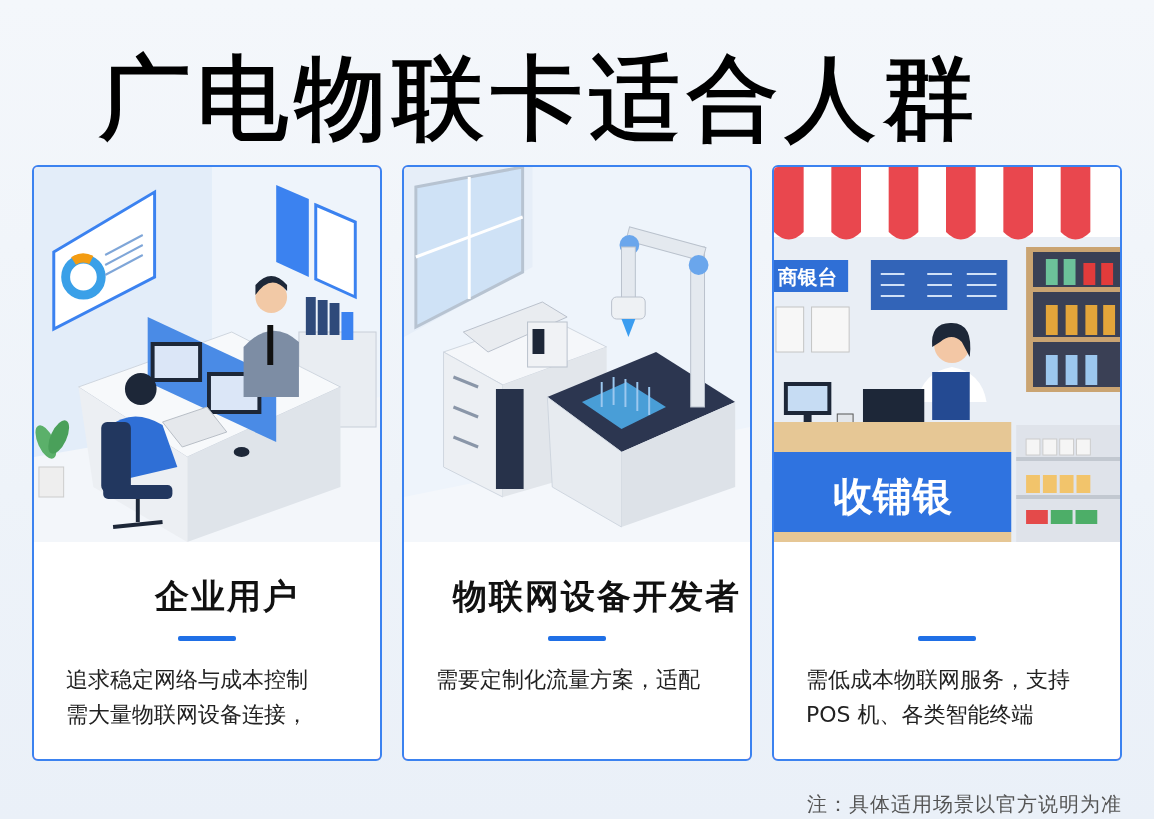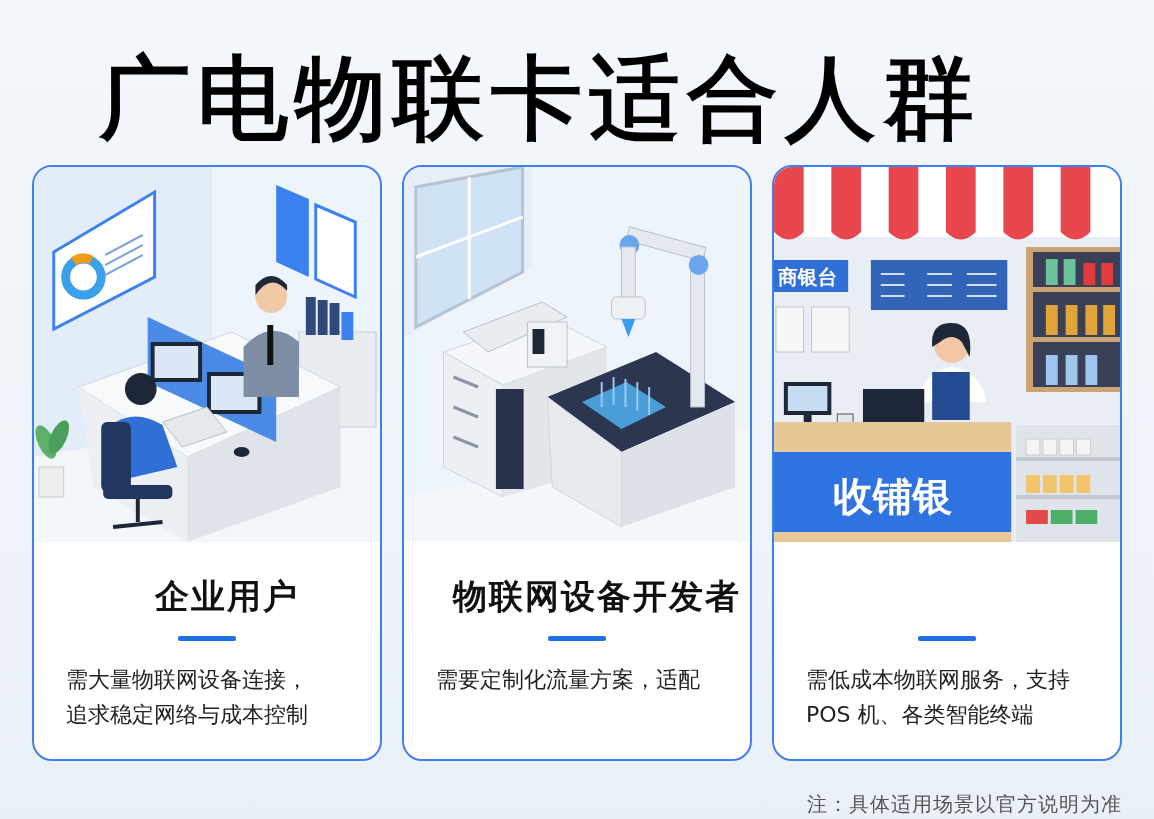--- a/index.html
+++ b/index.html
@@ -11,21 +11,21 @@
     color: #111;
   }
   .title {
     position: absolute; left: 0; top: 0; width: 1079px; height: 150px;
     display: flex; align-items: center; justify-content: center;
     font-size: 92px; font-weight: 400; letter-spacing: 6px; color: #000; margin-top: 24px;
     -webkit-text-stroke: 2px #000;
   }
   .card {
     position: absolute; top: 165px; width: 350px; height: 596px;
-    background: #ec4899; border: 2px solid #3b82f0; border-radius: 20px;
+    background: #ec4899; border: 2px solid #3b82f0; border-radius: 6px;
     overflow: hidden;
   }
   .card-img { position: absolute; left: 0; top: 0; width: 100%; height: 375px; overflow: hidden; }
   .card-img svg { display: block; width: 100%; height: 100%; }
   .card-body { position: absolute; left: 0; top: 375px; width: 100%; bottom: 0; background: #fff; }
   .card-title {
     position: absolute; left: 0; right: 0; top: 32px; text-align: center;
     font-size: 34px; font-weight: 700; color: #111; letter-spacing: 2px; margin-left: 40px;
   }
   .card-bar {
@@ -98,22 +98,22 @@
 
       <rect x="5" y="300" width="25" height="30" fill="#eee" stroke="#ccc"></rect>
       <ellipse cx="12" cy="275" rx="8" ry="18" fill="#5bb06a" transform="rotate(-25 12 275)"></ellipse>
       <ellipse cx="25" cy="270" rx="8" ry="18" fill="#4aa05a" transform="rotate(25 25 270)"></ellipse>
     </svg>
   </div>
   <div class="card-body">
     <div class="card-title">企业用户</div>
     <div class="card-bar"></div>
     <div class="card-desc">
+      <div>追求稳定网络与成本控制</div>
       <div>需大量物联网设备连接，</div>
-      <div>追求稳定网络与成本控制</div>
     </div>
   </div>
 </div>
 
 <div class="card" style="left:402px;padding-left:12px;">
   <div class="card-img">
     <svg viewBox="0 0 350 375" preserveAspectRatio="none">
       <rect x="0" y="0" width="350" height="375" fill="#eef4fb"></rect>
       <polygon points="0,0 130,0 130,100 0,170" fill="#e6eef8"></polygon>
 

